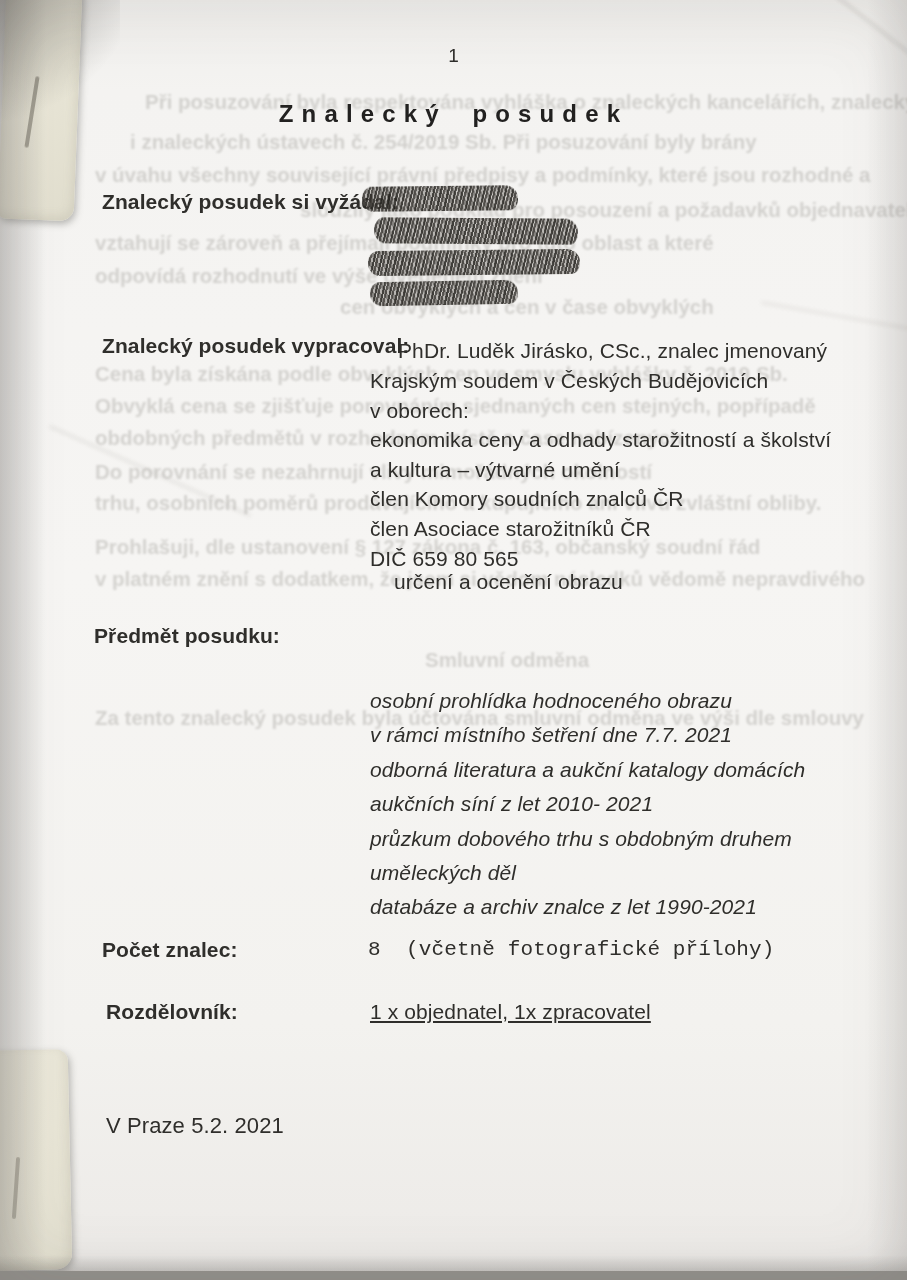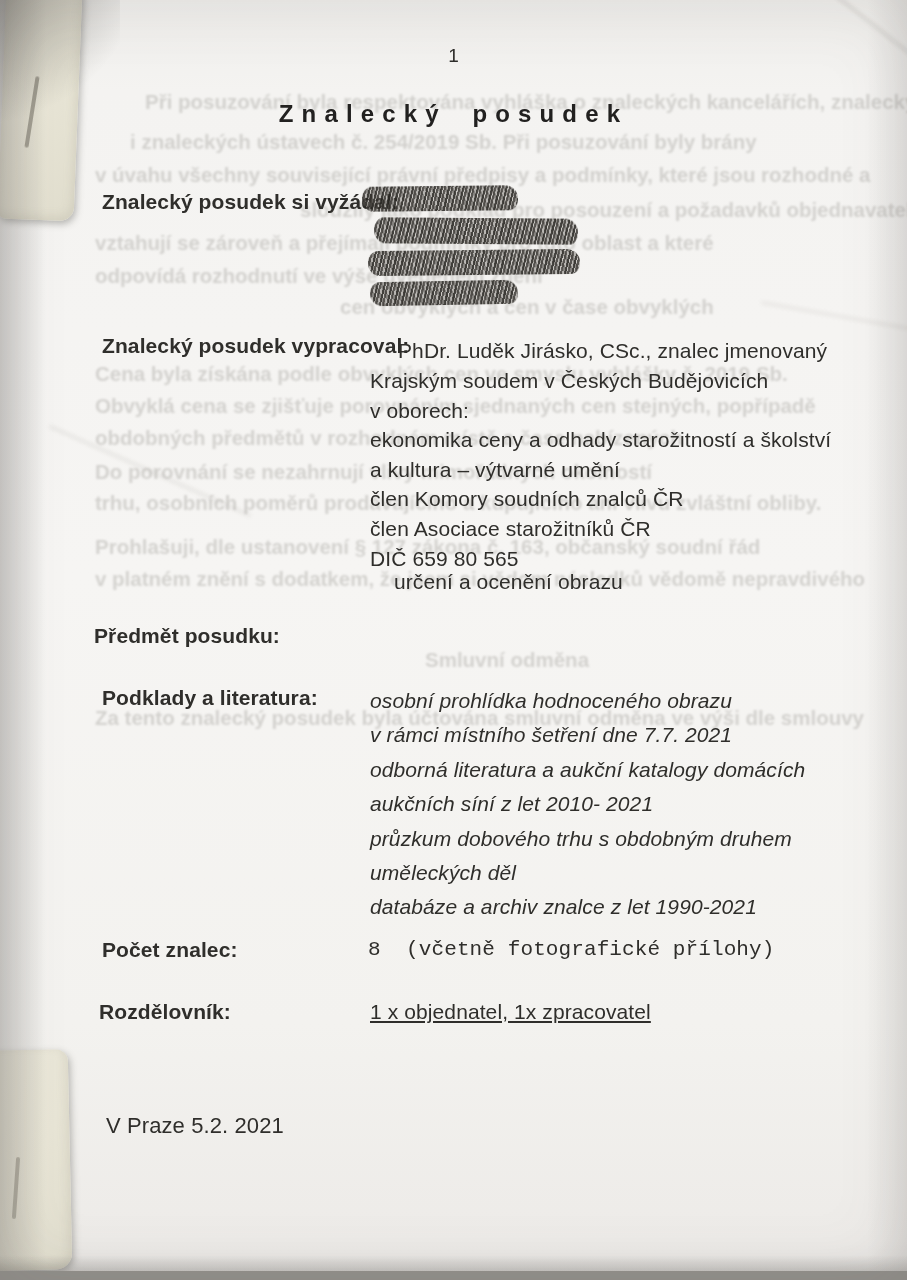--- a/index.html
+++ b/index.html
@@ -95,33 +95,32 @@
 v oborech:
 ekonomika ceny a odhady starožitností a školství
 a kultura – výtvarné umění
 člen Komory soudních znalců ČR
 člen Asociace starožitníků ČR
 DIČ 659 80 565</div>
 
   <div class="t b" style="left:94px;top:593px;margin-top:29px;">Předmět posudku:</div>
   <div class="t" style="left:370px;top:568px;margin-left:24px;">určení a ocenění obrazu</div>
 
-  <div class="t b" style="left:102px;top:684px;">Podklady a literatura:</div>
   <div class="t lines src-lines" style="left:370px;top:684px;font-style:italic;">osobní prohlídka hodnoceného obrazu
 v rámci místního šetření dne 7.7. 2021
 odborná literatura a aukční katalogy domácích
 aukčních síní z let 2010- 2021
 průzkum dobového trhu s obdobným druhem
 uměleckých děl
 databáze a archiv znalce z let 1990-2021</div>
 
   <div class="t b" style="left:102px;top:936px;">Počet znalec:</div>
   <div class="t" style="left:368px;top:936px;font-family:Liberation Mono, monospace;">8  (včetně fotografické přílohy)</div>
 
-  <div class="t b" style="left:99px;top:998px;">Rozdělovník:</div>
+  <div class="t b" style="left:106px;top:998px;">Rozdělovník:</div>
   <div class="t" style="left:370px;top:998px;text-decoration:underline;">1 x objednatel, 1x zpracovatel</div>
 
   <div class="t" style="left:106px;top:1112px;font-size:22px;">V Praze 5.2. 2021</div>
 
   <div class="tab tab-top"></div>
   <div class="staple staple-top"></div>
   <div class="tab tab-bottom"></div>
   <div class="staple staple-bottom"></div>
 
   <div class="crease crease1"></div>

